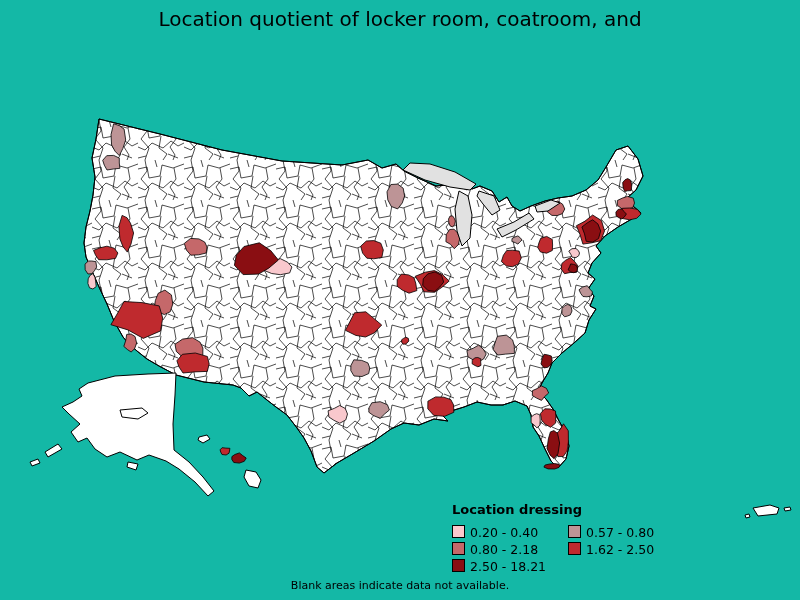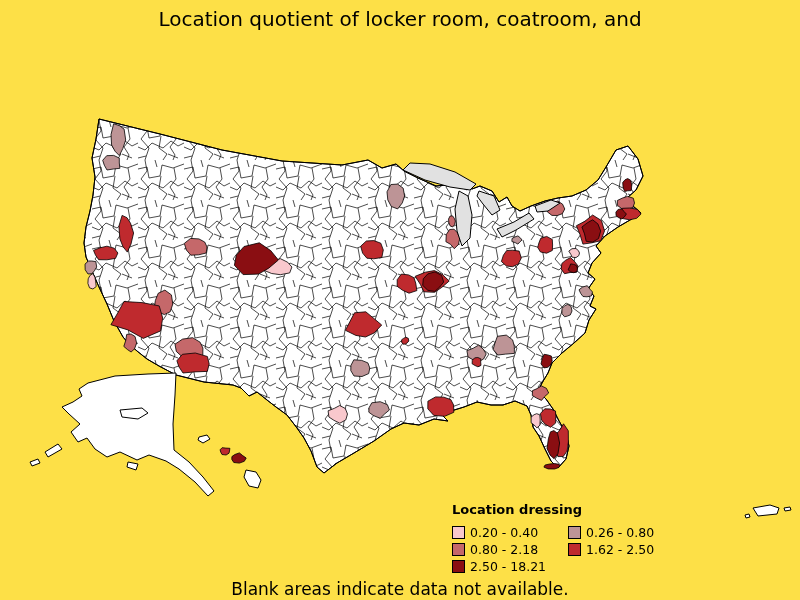--- a/index.html
+++ b/index.html
@@ -21,38 +21,38 @@
     position:absolute;left:452px;top:502px;
     color:#000;
   }
   .legend-title{font-size:13px;font-weight:bold;margin:0 0 8px 0;}
   .legend-grid{
     display:grid;
     grid-template-columns:112px auto;
     grid-auto-flow:row;
     row-gap:2px;column-gap:4px;
   }
-  .legend-item{display:flex;align-items:center;font-size:12.5px;}
+  .legend-item{display:flex;align-items:flex-start;font-size:12.5px;}
   .swatch{
     display:inline-block;width:11px;height:11px;
     border:1px solid #000;margin-right:5px;flex:none;
   }
   .footer-note{
     position:absolute;left:0;top:579px;width:800px;
-    text-align:center;font-size:17px;color:#000;
+    text-align:center;font-size:11px;color:#000;
   }
   .land{fill:#ffffff;stroke:#000;stroke-width:1;}
   .cells{stroke:#000;stroke-width:1;}
   .lake{fill:#e1e1e1;stroke:#000;stroke-width:1;}
   .blob{stroke:#000;stroke-width:0.8;}
 </style>
 </head>
 <body>
 
-<div class="stage" style="background-color: #fde047;">
+<div class="stage" style="background-color: #14b8a6;">
 
   <svg class="map-svg" viewBox="0 0 800 600" aria-hidden="true">
     <defs>
       <pattern id="cellpat" width="46" height="40" patternUnits="userSpaceOnUse">
         <g stroke="#000" stroke-width="0.7" fill="none">
           <path d="M0 9 L9 7 L11 18 L22 16 L24 5 L35 8 L46 4"></path>
           <path d="M0 27 L7 30 L14 23 L25 28 L33 21 L40 26 L46 23"></path>
           <path d="M7 0 L9 11 L3 19 L11 28 L7 40"></path>
           <path d="M23 16 L21 28 L29 34 L25 40"></path>
           <path d="M36 8 L38 19 L32 27 L37 35 L35 40"></path>
@@ -171,21 +171,21 @@
 
   <div class="legend">
     <div class="legend-title">Location dressing</div>
     <div class="legend-grid">
       <div class="legend-item">
         <span class="swatch" style="background-color: rgb(249, 200, 205);"></span>
         <span>0.20 - 0.40</span>
       </div>
       <div class="legend-item">
         <span class="swatch" style="background-color: rgb(189, 148, 150);"></span>
-        <span>0.26 - 0.80</span>
+        <span>0.57 - 0.80</span>
       </div>
       <div class="legend-item">
         <span class="swatch" style="background-color: rgb(197, 104, 106);"></span>
         <span>0.80 - 2.18</span>
       </div>
       <div class="legend-item">
         <span class="swatch" style="background-color: rgb(191, 42, 46);"></span>
         <span>1.62 - 2.50</span>
       </div>
       <div class="legend-item">

